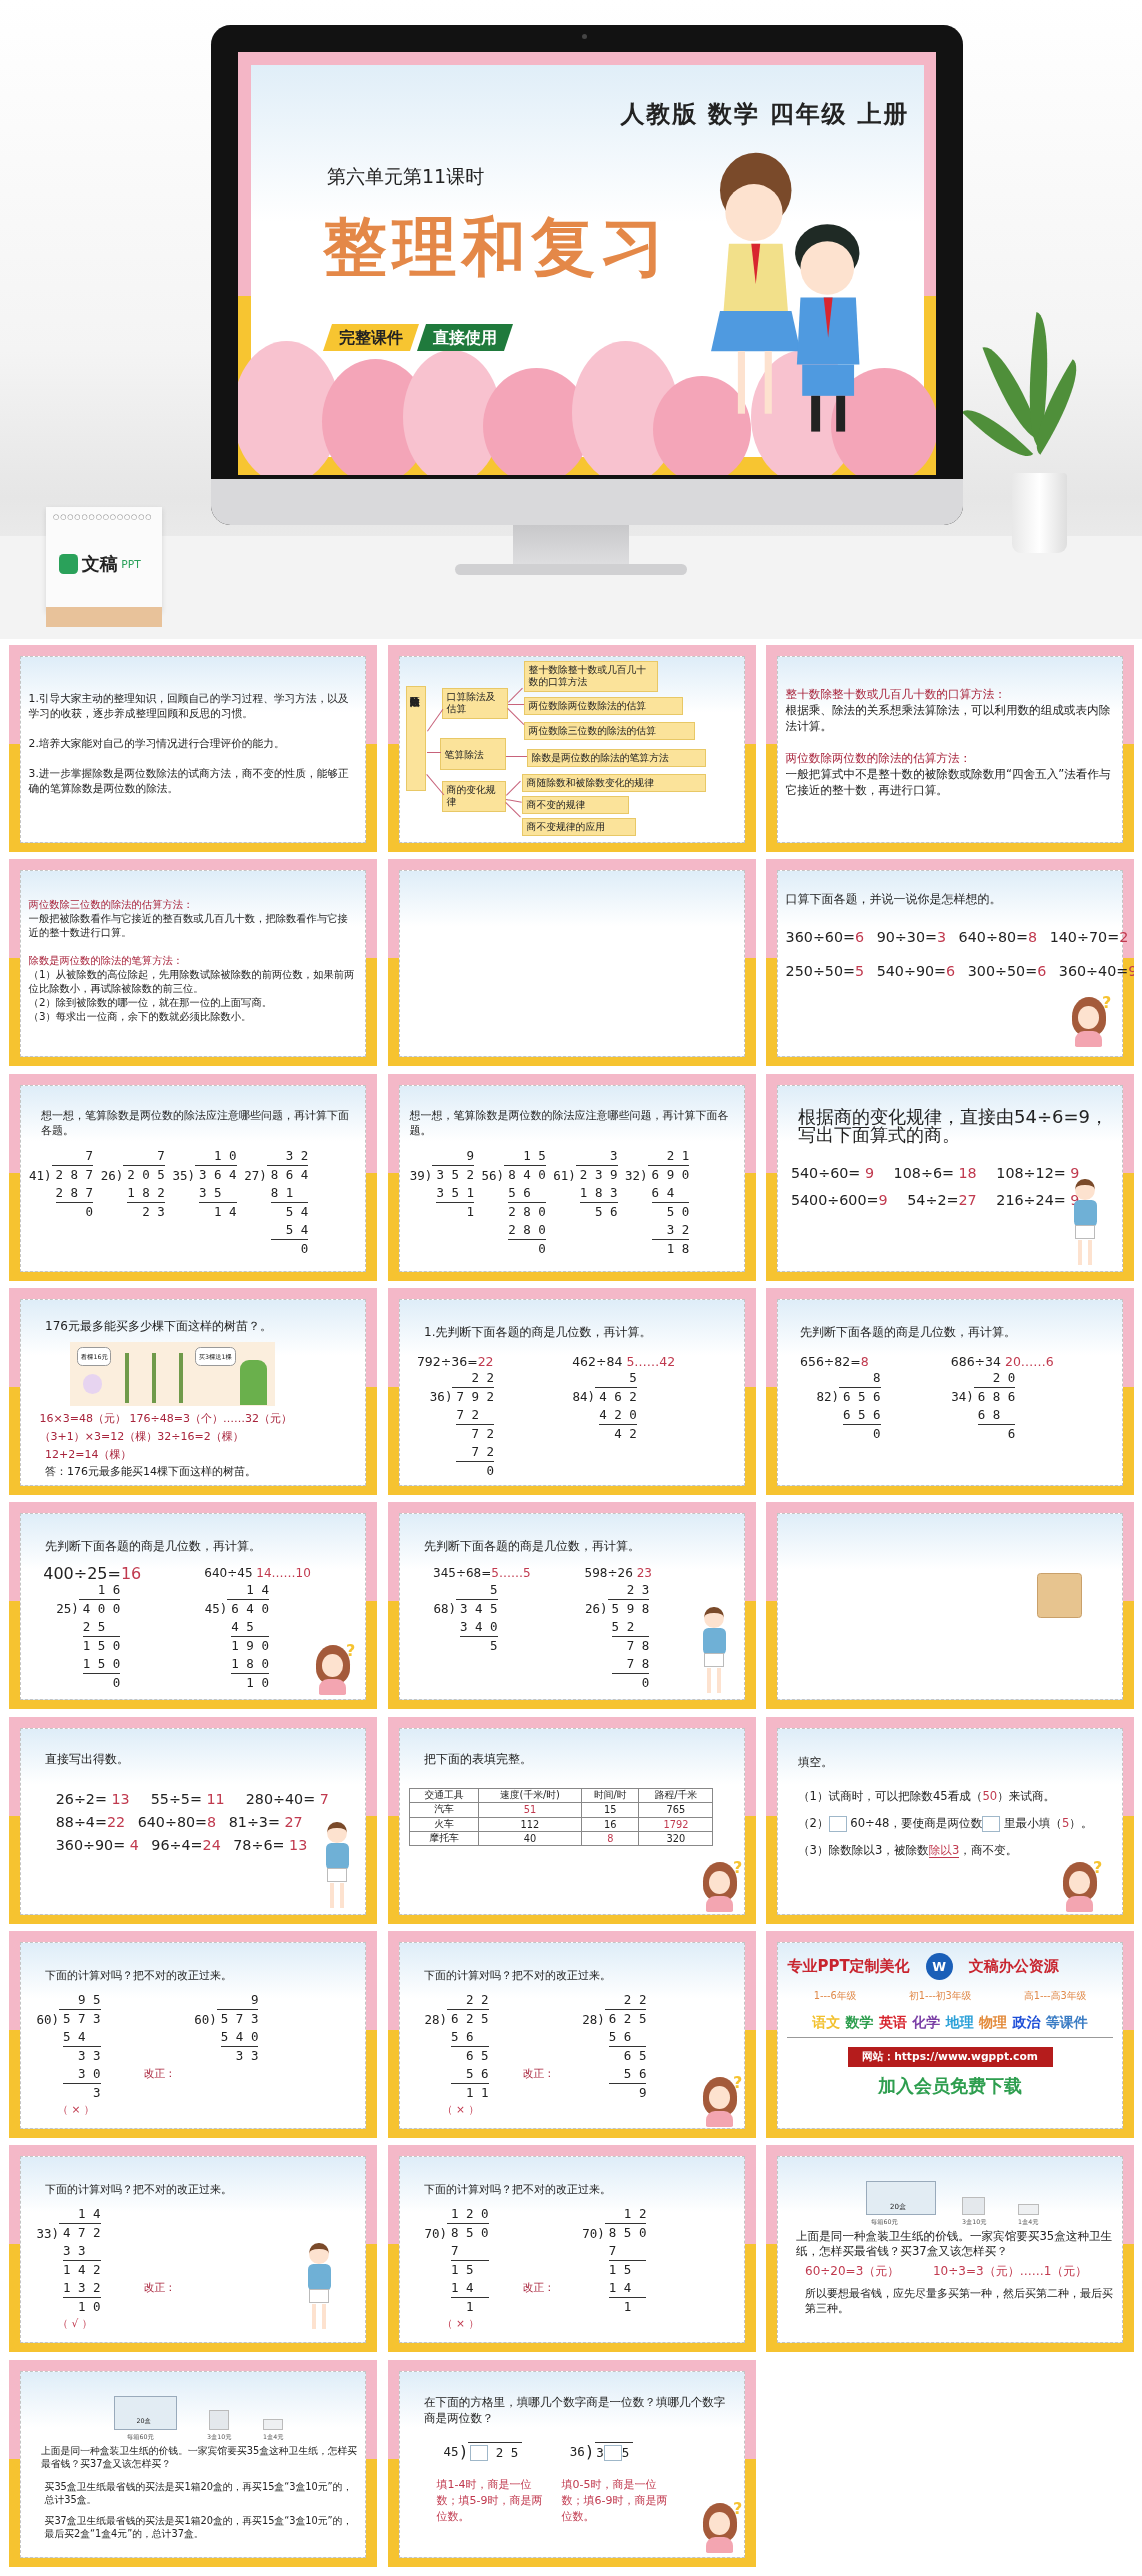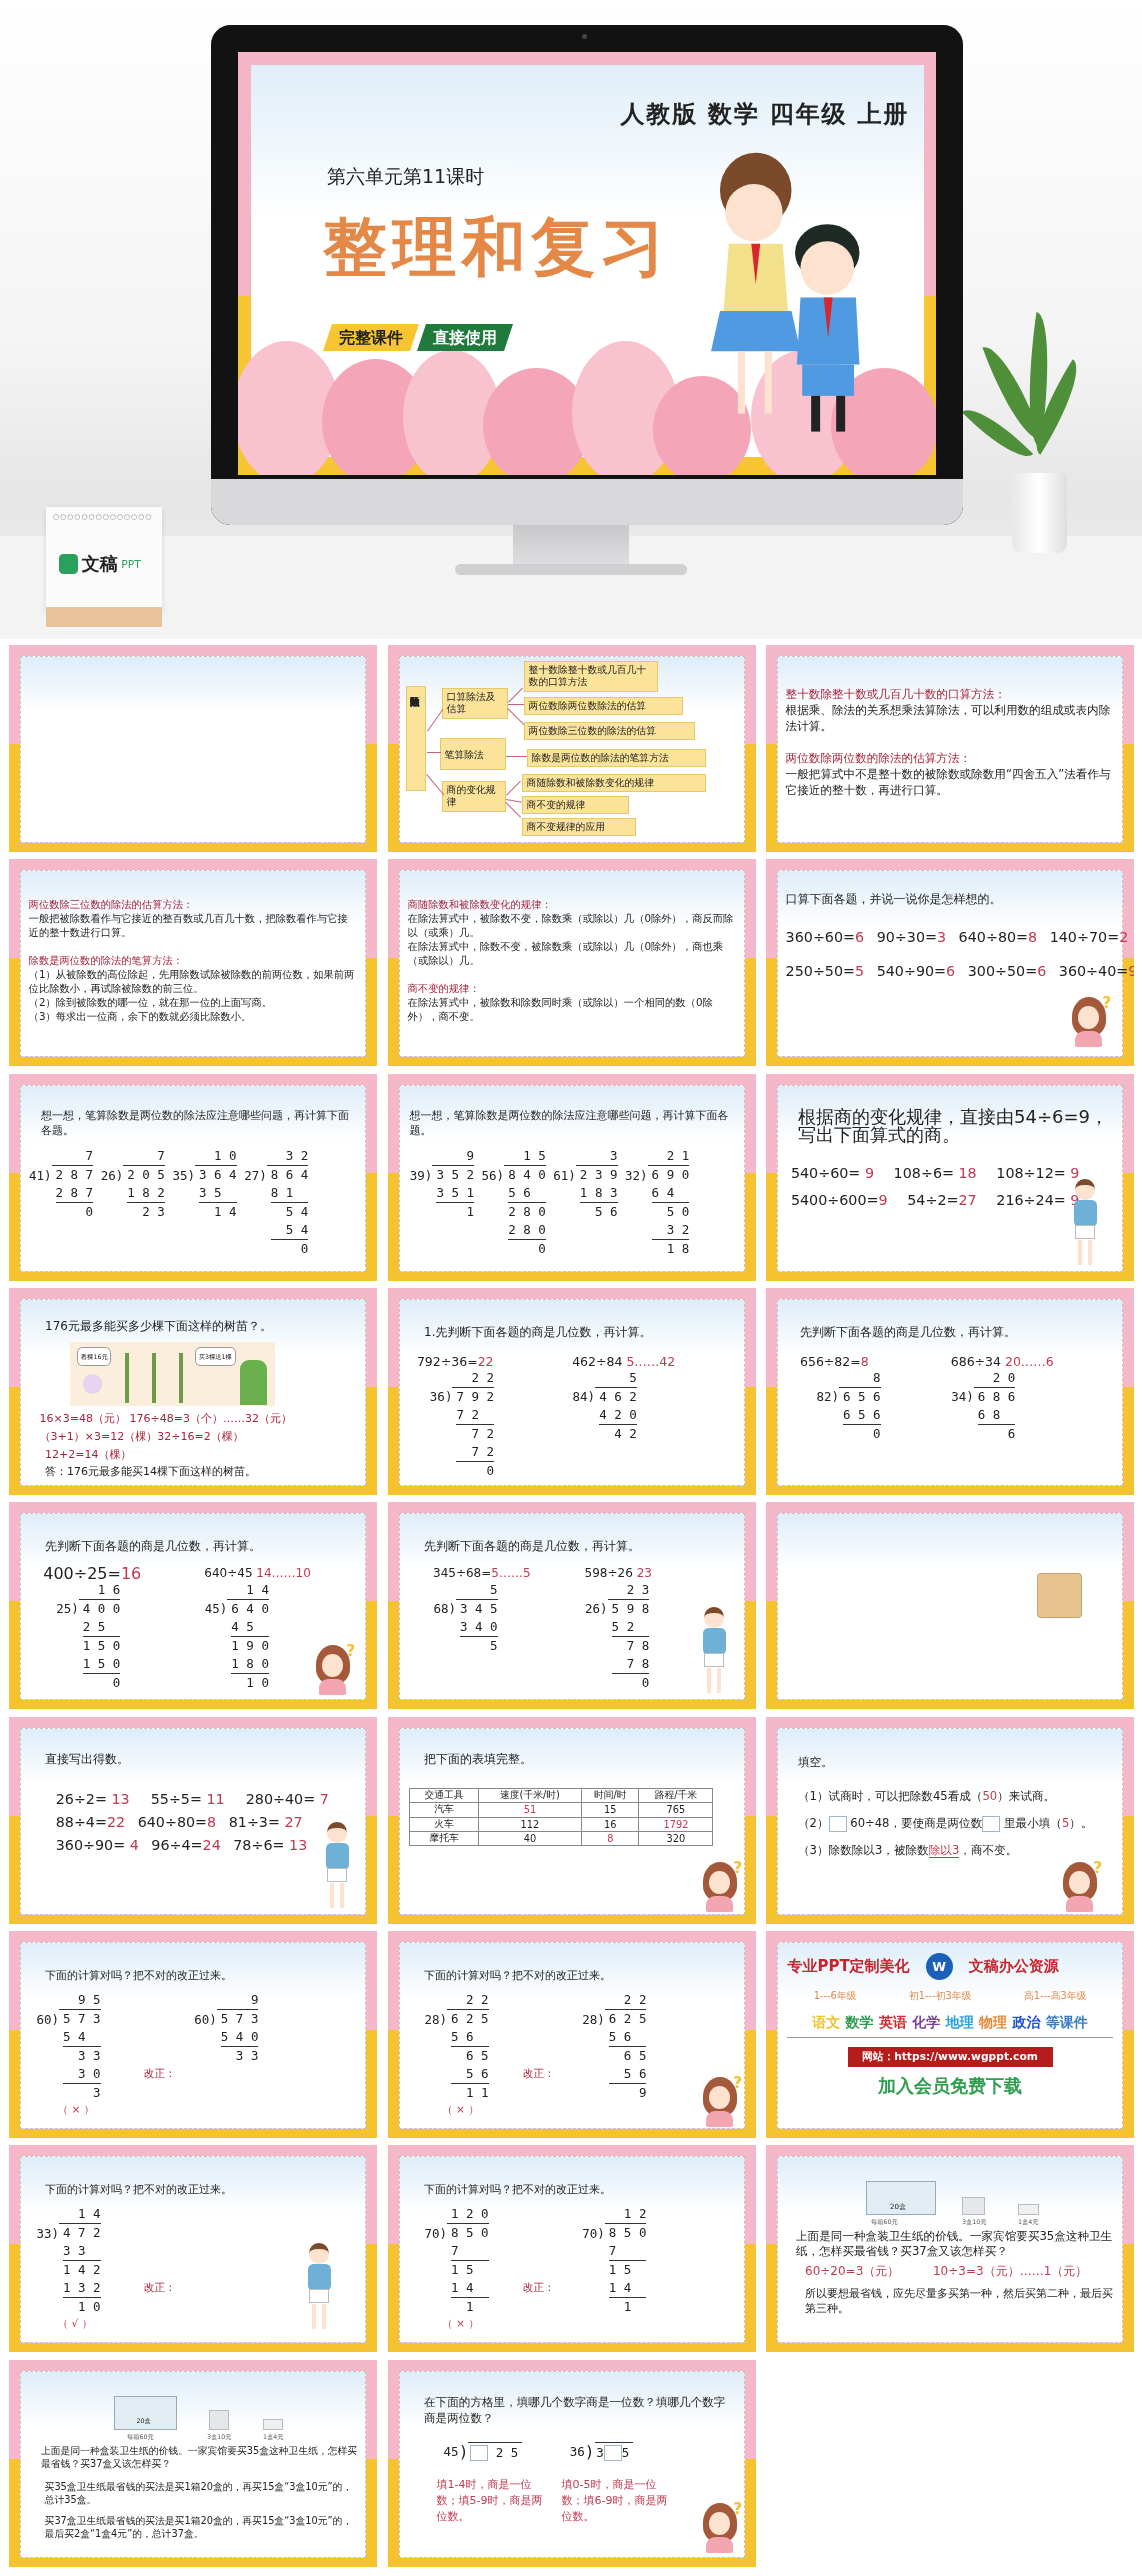--- a/index.html
+++ b/index.html
@@ -136,20 +136,25 @@
   </div>
   <div class="stand"></div>
   <div class="base"></div>
 </div>
 
 <div class="grid">
 
   <div class="slide" style="left:0;top:7.1px">
     <div class="yl"></div>
       <div class="in"></div>
+    <div class="body" style="top:46px;font-size:10.7px;line-height:15px">
+      <p>1.引导大家主动的整理知识，回顾自己的学习过程、学习方法，以及学习的收获，逐步养成整理回顾和反思的习惯。</p><br>
+      <p>2.培养大家能对自己的学习情况进行合理评价的能力。</p><br>
+      <p>3.进一步掌握除数是两位数除法的试商方法，商不变的性质，能够正确的笔算除数是两位数的除法。</p>
+    </div>
   </div>
 
   <div class="slide" style="left:379px;top:7.1px">
     <div class="yl"></div>
       <div class="in"></div>
     <div class="mind" style="left:0;top:0;width:368px;height:207px">
       <div class="box" style="left:18px;top:41px;width:19.6px;height:105px;writing-mode:vertical-rl;font-size:9.8px">除数是两位数的除法</div>
       <div class="box" style="left:54px;top:43px;width:66px">口算除法及估算</div>
       <div class="box" style="left:52px;top:93px;width:66px;height:32px;line-height:27px">笔算除法</div>
       <div class="box" style="left:54px;top:136px;width:64px">商的变化规律</div>
@@ -193,27 +198,20 @@
       <p class="red">除数是两位数的除法的笔算方法：</p>
       <p>（1）从被除数的高位除起，先用除数试除被除数的前两位数，如果前两位比除数小，再试除被除数的前三位。</p>
       <p>（2）除到被除数的哪一位，就在那一位的上面写商。</p>
       <p>（3）每求出一位商，余下的数就必须比除数小。</p>
     </div>
   </div>
 
   <div class="slide" style="left:379px;top:221px">
     <div class="yl"></div>
       <div class="in"></div>
-    <div class="body" style="top:38px;font-size:10.3px;line-height:14px">
-      <p class="red">商随除数和被除数变化的规律：</p>
-      <p>在除法算式中，被除数不变，除数乘（或除以）几（0除外），商反而除以（或乘）几。</p>
-      <p>在除法算式中，除数不变，被除数乘（或除以）几（0除外），商也乘（或除以）几。</p><br>
-      <p class="red">商不变的规律：</p>
-      <p>在除法算式中，被除数和除数同时乘（或除以）一个相同的数（0除外），商不变。</p>
-    </div>
   </div>
 
   <div class="slide" style="left:757px;top:221px">
     <div class="yl"></div>
       <div class="in"></div>
     <div class="body" style="top:32px">
       <p class="q">口算下面各题，并说一说你是怎样想的。</p>
       <div style="margin-top:16px">
         <div class="row">
           <span><span>360÷60=</span><span class="ans">6</span></span>

